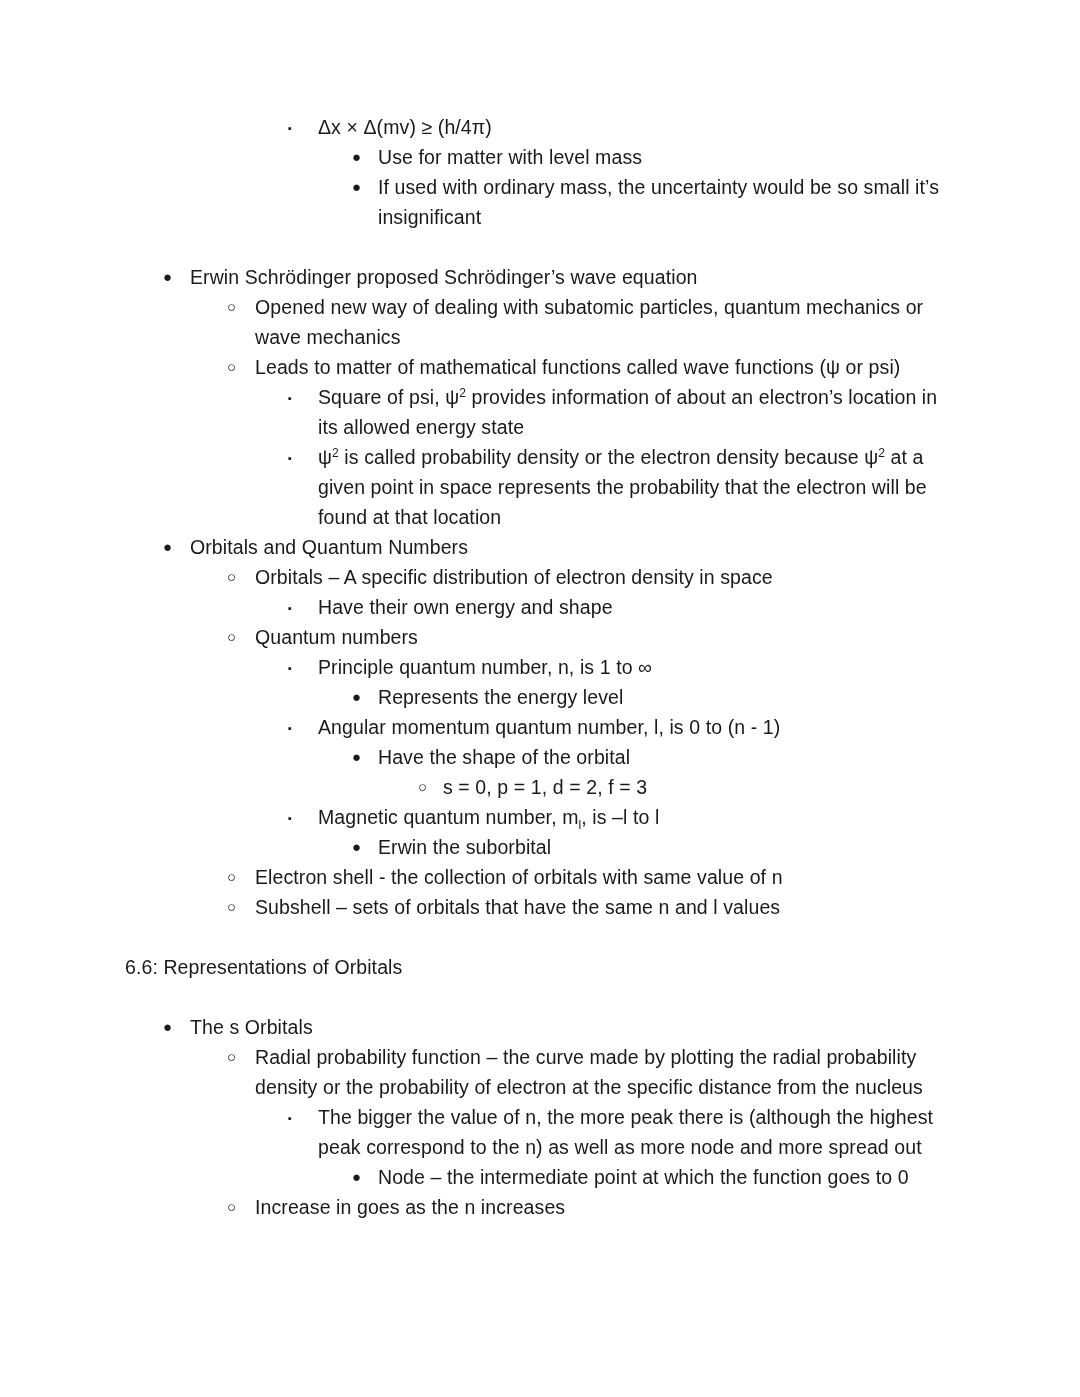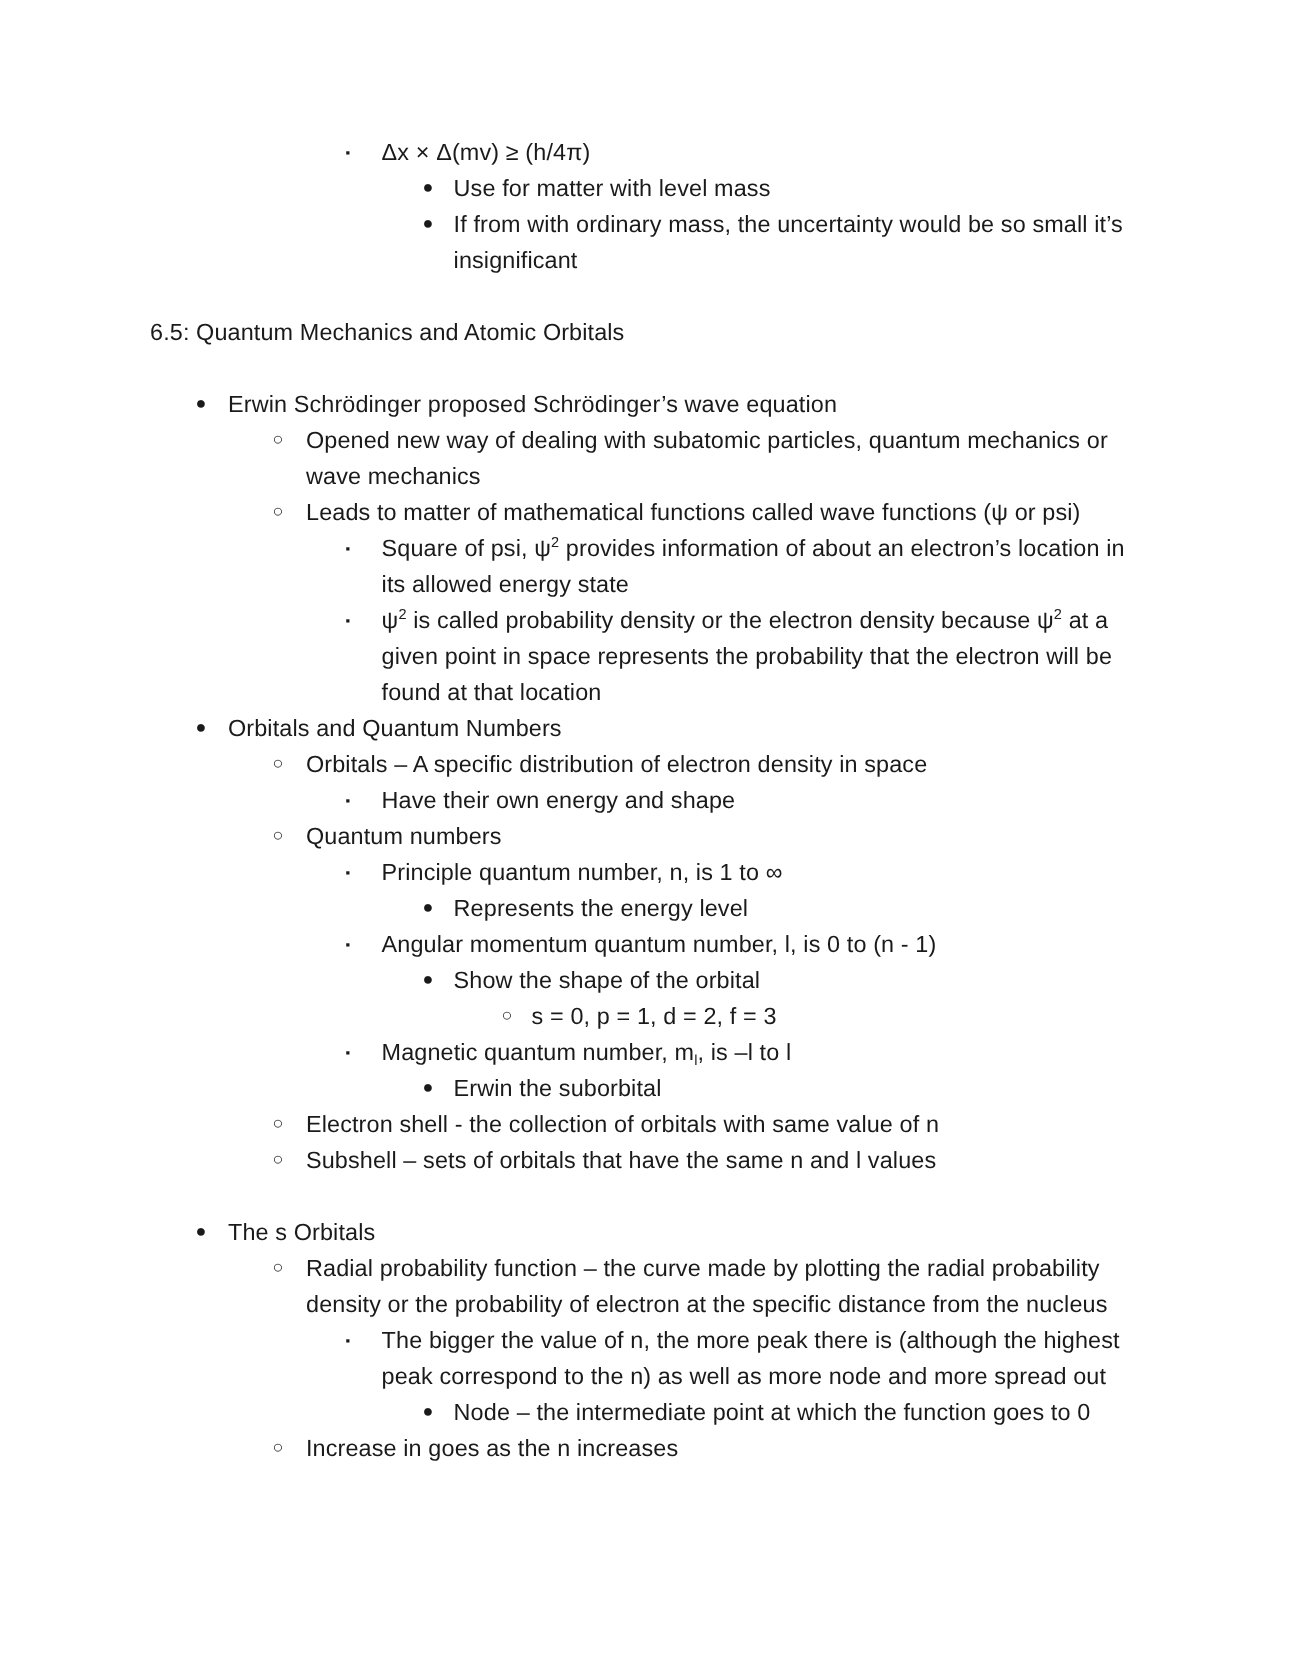--- a/index.html
+++ b/index.html
@@ -96,24 +96,23 @@
     <span class="txt">Δx × Δ(mv) ≥ (h/4π)</span>
   </div>
 
   <div class="block li lvl4">
     <span class="marker disc">●</span>
     <span class="txt">Use for matter with level mass</span>
   </div>
 
   <div class="block li lvl4">
     <span class="marker disc">●</span>
-    <span class="txt">If from with ordinary mass, the uncertainty would be so small it’s insignificant</span>
-  </div>
-
-  <div class="block heading gap-before">6.5: Quantum Mechanics and Atomic Orbitals</div>
+    <span class="txt">If used with ordinary mass, the uncertainty would be so small it’s insignificant</span>
+  </div>
+
 
   <div class="block li lvl1 gap-before">
     <span class="marker disc">●</span>
     <span class="txt">Erwin Schrödinger proposed Schrödinger’s wave equation</span>
   </div>
 
   <div class="block li lvl2">
     <span class="marker circle">○</span>
     <span class="txt">Opened new way of dealing with subatomic particles, quantum mechanics or wave mechanics</span>
   </div>
@@ -163,21 +162,21 @@
     <span class="txt">Represents the energy level</span>
   </div>
 
   <div class="block li lvl3">
     <span class="marker square">▪</span>
     <span class="txt">Angular momentum quantum number, l, is 0 to (n - 1)</span>
   </div>
 
   <div class="block li lvl4">
     <span class="marker disc">●</span>
-    <span class="txt">Show the shape of the orbital</span>
+    <span class="txt">Have the shape of the orbital</span>
   </div>
 
   <div class="block li lvl5">
     <span class="marker circle">○</span>
     <span class="txt">s = 0, p = 1, d = 2, f = 3</span>
   </div>
 
   <div class="block li lvl3">
     <span class="marker square">▪</span>
     <span class="txt"><span>Magnetic quantum number, m</span><sub>l</sub><span>, is –l to l</span></span>
@@ -191,20 +190,21 @@
   <div class="block li lvl2">
     <span class="marker circle">○</span>
     <span class="txt">Electron shell - the collection of orbitals with same value of n</span>
   </div>
 
   <div class="block li lvl2">
     <span class="marker circle">○</span>
     <span class="txt"> Subshell – sets of orbitals that have the same n and l values</span>
   </div>
 
+  <div class="block heading gap-before">6.6: Representations of Orbitals</div>
 
   <div class="block li lvl1 gap-before">
     <span class="marker disc">●</span>
     <span class="txt">The s Orbitals</span>
   </div>
 
   <div class="block li lvl2">
     <span class="marker circle">○</span>
     <span class="txt">Radial probability function – the curve made by plotting the radial probability density or the probability of electron at the specific distance from the nucleus</span>
   </div>

